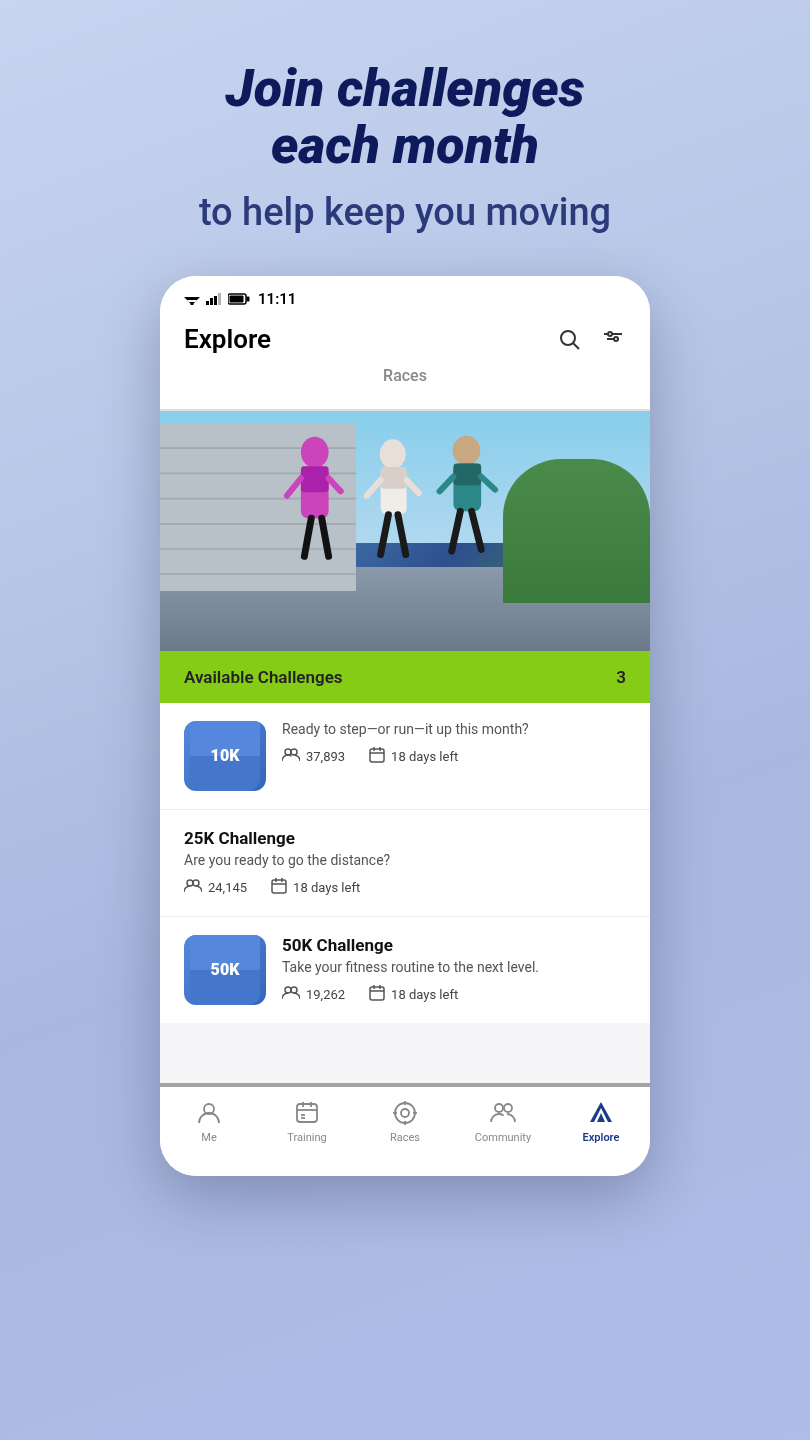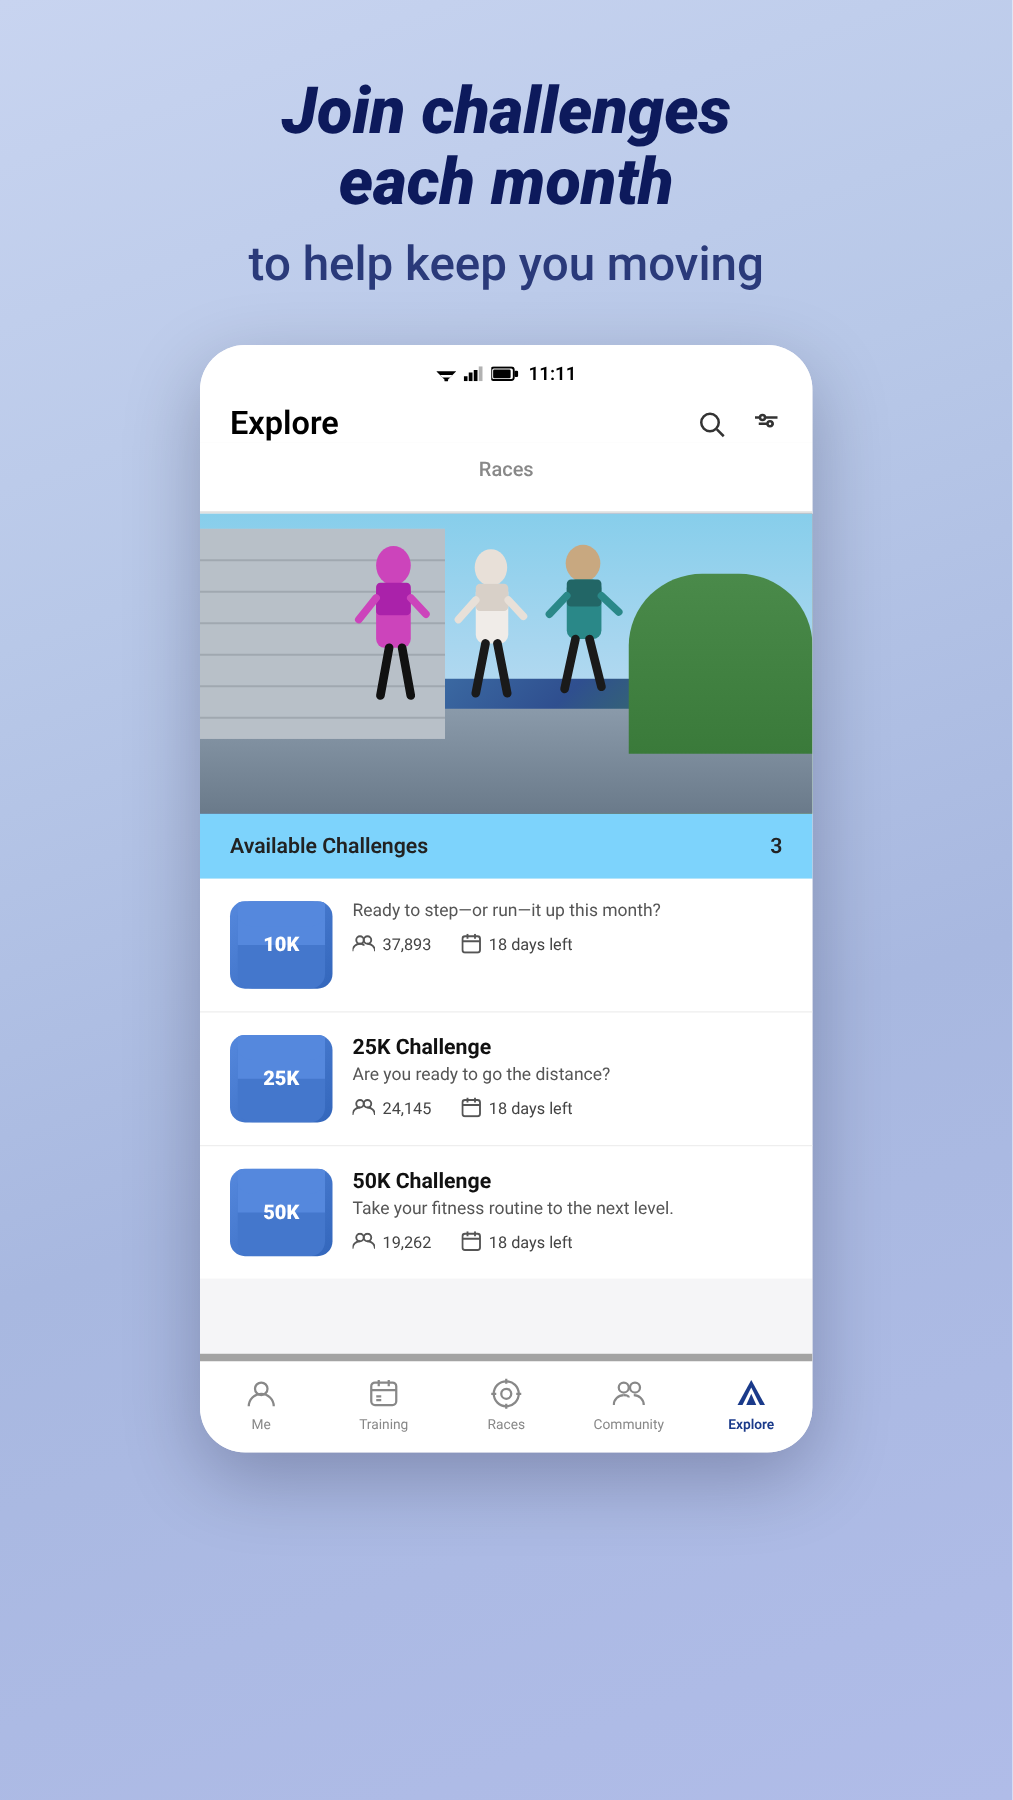--- a/index.html
+++ b/index.html
@@ -40,21 +40,21 @@
       width: 490px;
       background: #f5f5f7;
       border-radius: 36px;
       overflow: hidden;
       box-shadow: 0 20px 60px rgba(0,0,30,0.25);
     }
 
     .status-bar {
       background: white;
       display: flex;
-      justify-content: center;
+      justify-content: flex-start;
       align-items: center;
       padding: 14px 24px 8px;
       gap: 8px;
     }
 
     .status-icons {
       display: flex;
       align-items: center;
       gap: 6px;
     }
@@ -168,21 +168,21 @@
       position: absolute;
       right: 0;
       bottom: 20%;
       width: 30%;
       height: 60%;
       background: linear-gradient(180deg, #4a8a4a 0%, #3a7a3a 100%);
       border-radius: 40% 40% 0 0;
     }
 
     .challenges-header {
-      background: #7dd3fc;
+      background: #84cc16;
       display: flex;
       justify-content: space-between;
       padding: 16px 24px;
     }
 
     .challenges-title {
       font-size: 17px;
       font-weight: 600;
       color: #222;
     }
@@ -264,22 +264,22 @@
     }
 
     .meta-icon {
       font-size: 16px;
       color: #555;
     }
 
     .bottom-nav {
       background: white;
       display: flex;
-      padding: 12px 0 16px;
-      border-top: 6px solid #a3a3a3;
+      padding: 12px 0 32px;
+      border-top: 4px solid #a3a3a3;
     }
 
     .nav-item {
       flex: 1;
       display: flex;
       flex-direction: column;
       align-items: center;
       gap: 4px;
       cursor: pointer;
     }
@@ -464,28 +464,20 @@
                 <line x1="11" y1="0" x2="11" y2="4"></line>
               </svg>
             </span>
             <span>18 days left</span>
           </div>
         </div>
       </div>
     </div>
 
     <div class="challenge-item">
-      <div class="challenge-thumb thumb-25k">
-        <svg width="70" height="70" viewBox="0 0 70 70">
-          <rect width="70" height="70" rx="12" fill="#4477cc"></rect>
-          <rect width="70" height="35" rx="0" fill="#5588dd"></rect>
-          <rect x="0" y="0" width="70" height="20" rx="12" fill="#5588dd"></rect>
-        </svg>
-        <span style="position:absolute;font-size:16px;font-weight:900;color:white;">25K</span>
-      </div>
       <div class="challenge-info">
         <div class="challenge-name">25K Challenge</div>
         <div class="challenge-desc">Are you ready to go the distance?</div>
         <div class="challenge-meta">
           <div class="meta-item">
             <span class="meta-icon">
               <svg width="18" height="14" viewBox="0 0 18 14" fill="none" stroke="#555" stroke-width="1.5">
                 <circle cx="6" cy="4" r="3"></circle>
                 <circle cx="12" cy="4" r="3"></circle>
                 <path d="M0 13c0-3.3 2.7-6 6-6"></path>

